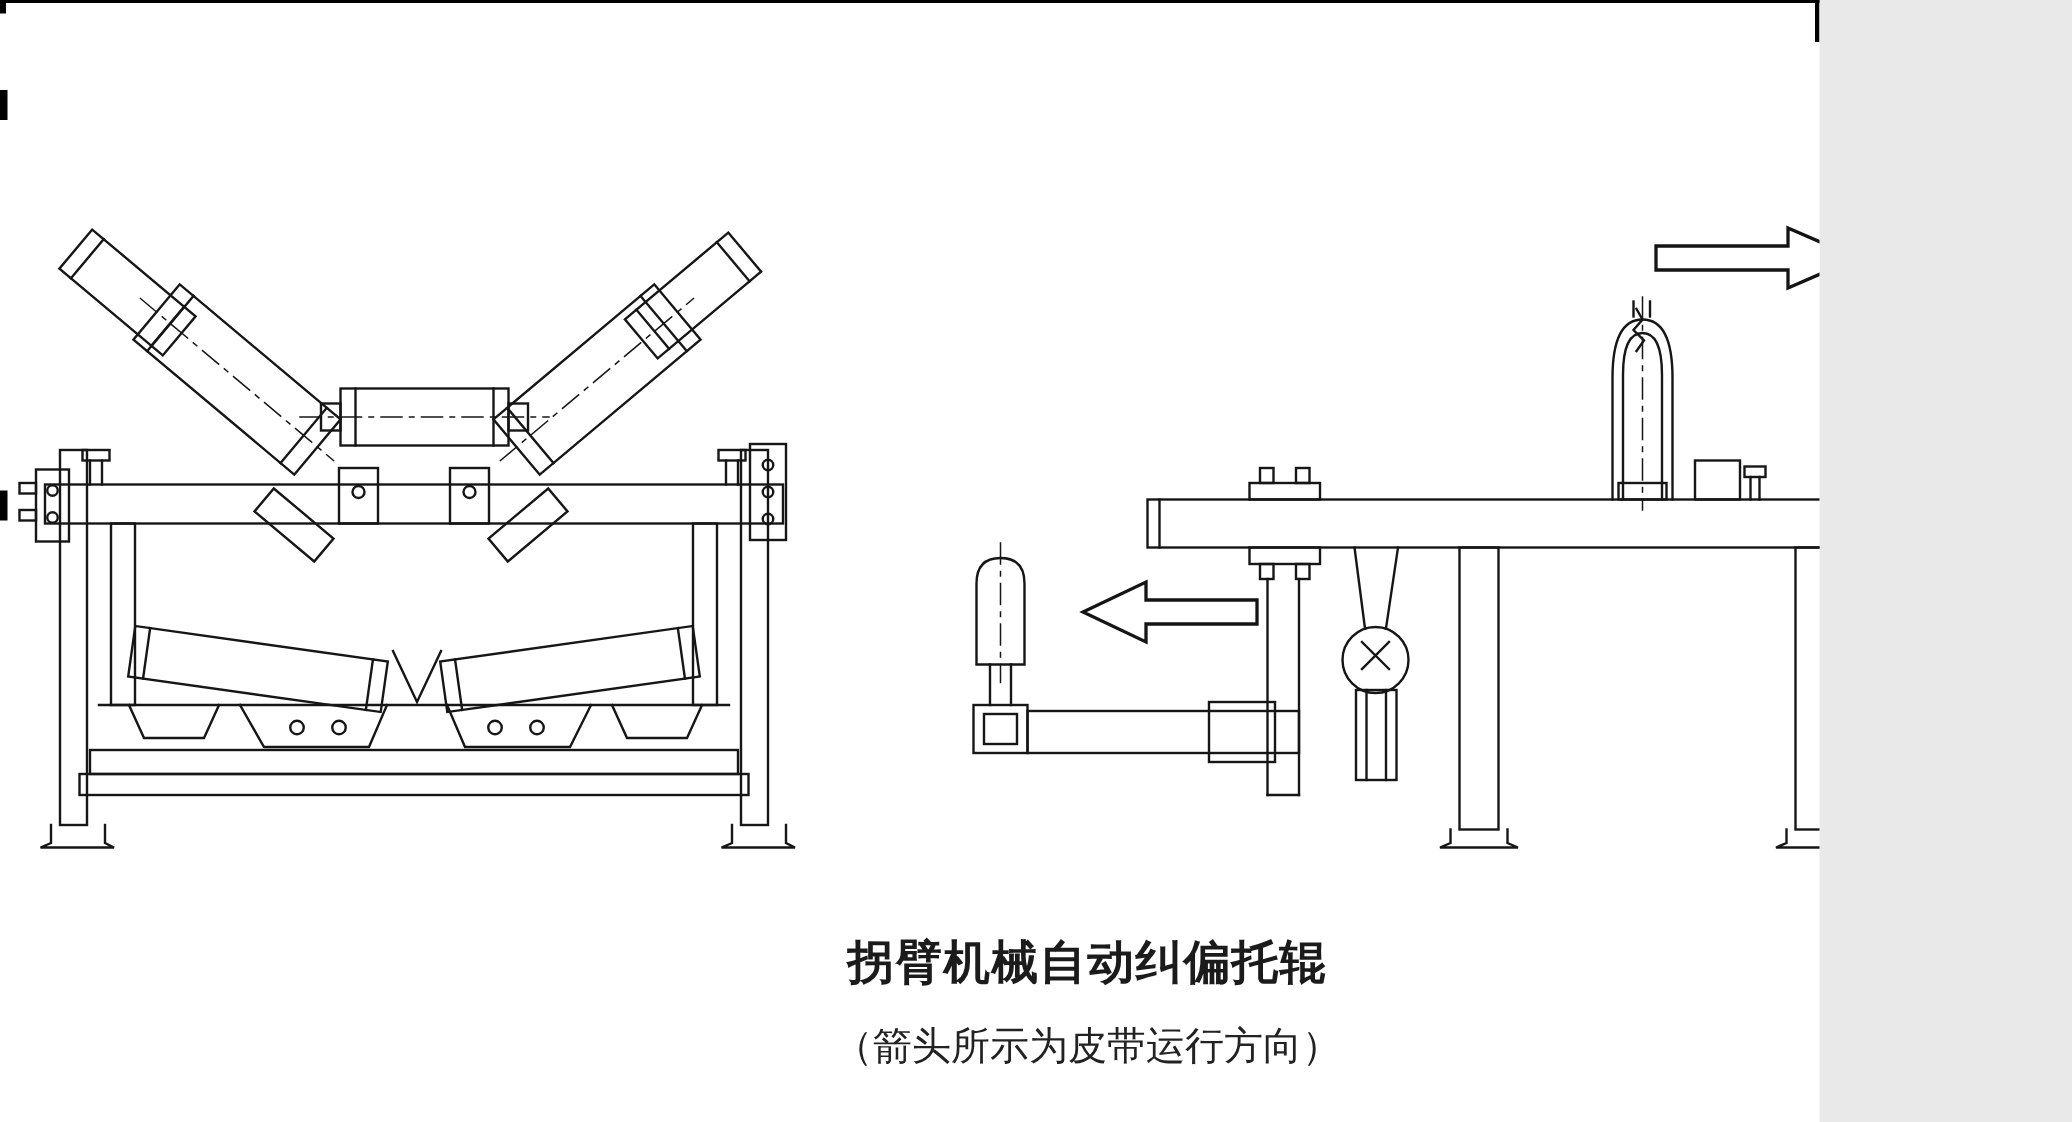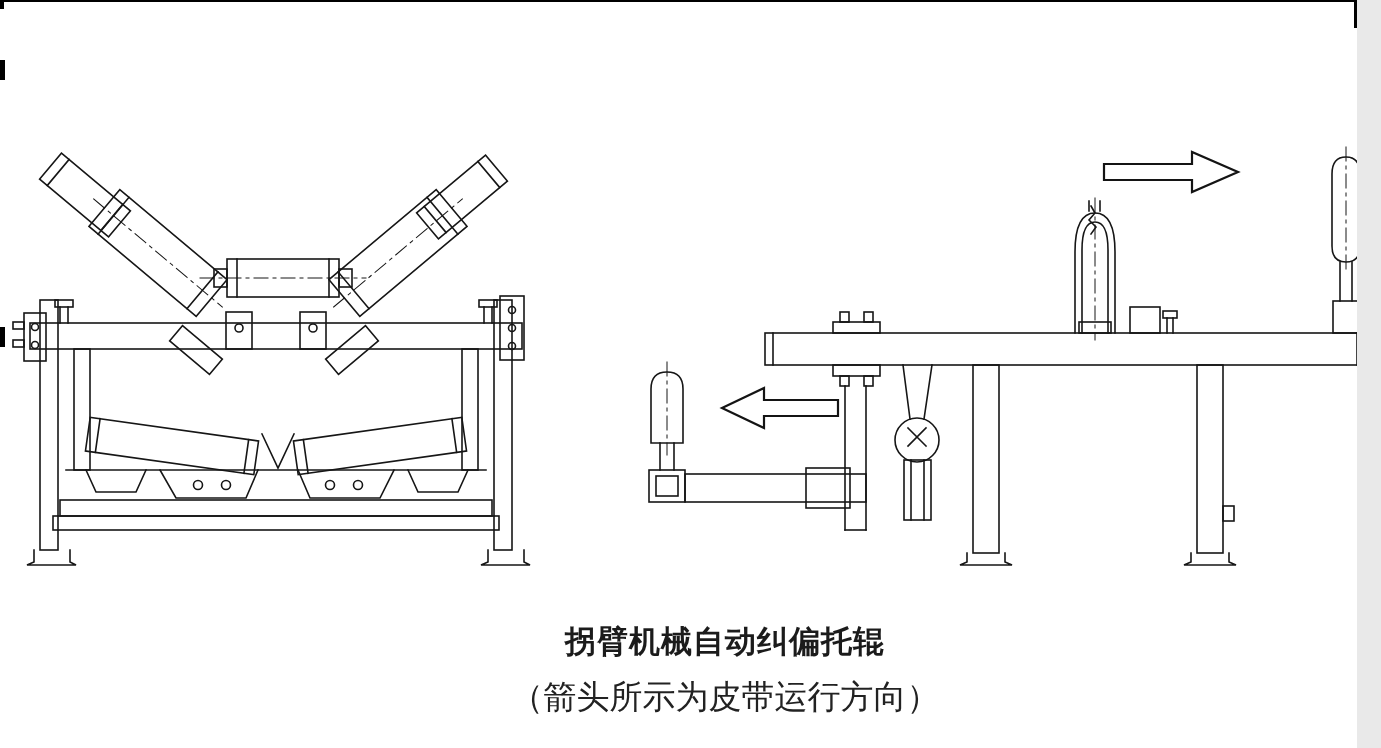--- a/index.html
+++ b/index.html
@@ -1,30 +1,30 @@
 <!DOCTYPE html>
 <html><head>
 <meta charset="utf-8">
 <style>
   html,body { margin:0; padding:0; background:#e9e9e9; }
   .canvas {
-    position:relative; width:1357px; height:748px; background:#ffffff;
+    position:relative; width:1213px; height:748px; background:#ffffff;
     overflow:hidden; font-family:"Liberation Sans","DejaVu Sans",sans-serif;
   }
   .edge-mark { position:absolute; background:#000; }
   svg.drawing { position:absolute; left:0; top:0; }
   .ln { stroke:#161616; stroke-width:1.6; fill:none; stroke-linecap:square; }
   .axis { stroke:#161616; stroke-width:1; stroke-dasharray:14 5 3 5; fill:none; }
   .arrow { fill:#ffffff; stroke:#141414; stroke-width:2.2; stroke-linejoin:miter; }
   .caption {
     position:absolute; left:330px; top:624px; width:790px;
     text-align:center; color:#1b1b1b;
   }
   .caption .title { font-size:31px; line-height:36px; letter-spacing:1px; font-weight:600; }
-  .caption .subtitle { font-size:33px; line-height:30px; margin-top:22px; color:#222; font-weight:400; }
+  .caption .subtitle { font-size:26px; line-height:30px; margin-top:22px; color:#222; font-weight:400; }
 </style>
 </head>
 <body>
 
 <div class="canvas">
 
   <div class="edge-mark" style="left:0;top:0;width:1381px;height:2px"></div>
   <div class="edge-mark" style="right:0;top:0;width:3px;height:28px"></div>
   <div class="edge-mark" style="left:0;top:0;width:4px;height:9px"></div>
   <div class="edge-mark" style="left:0;top:60px;width:5px;height:20px"></div>

